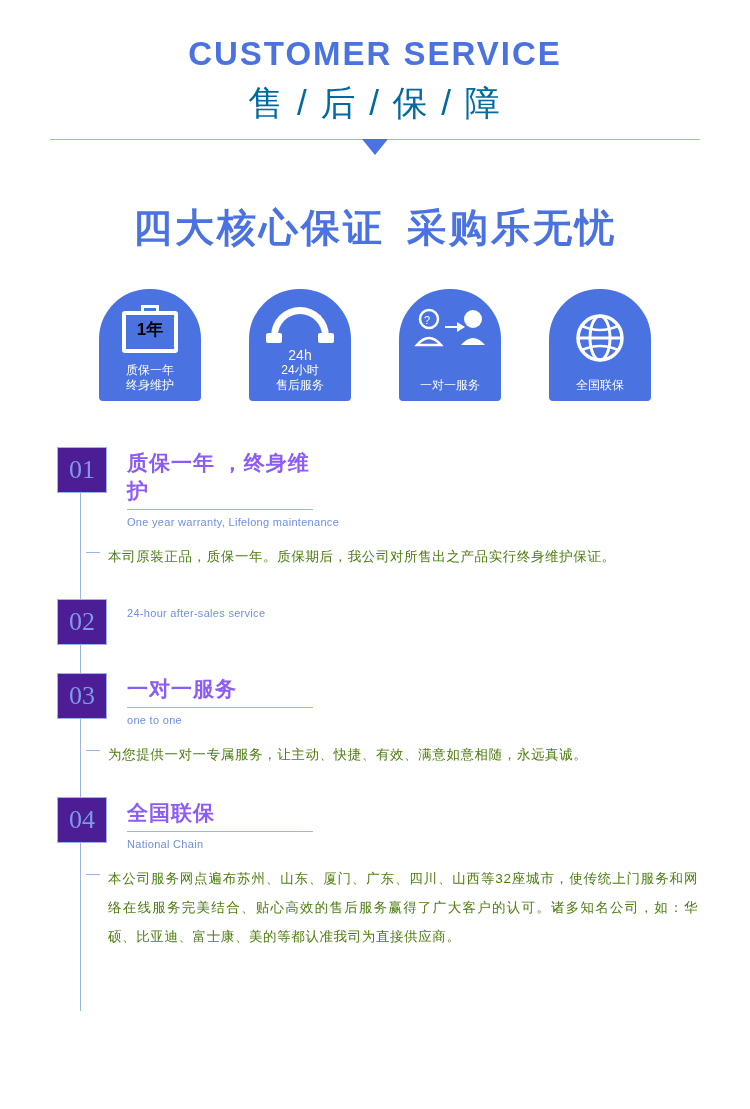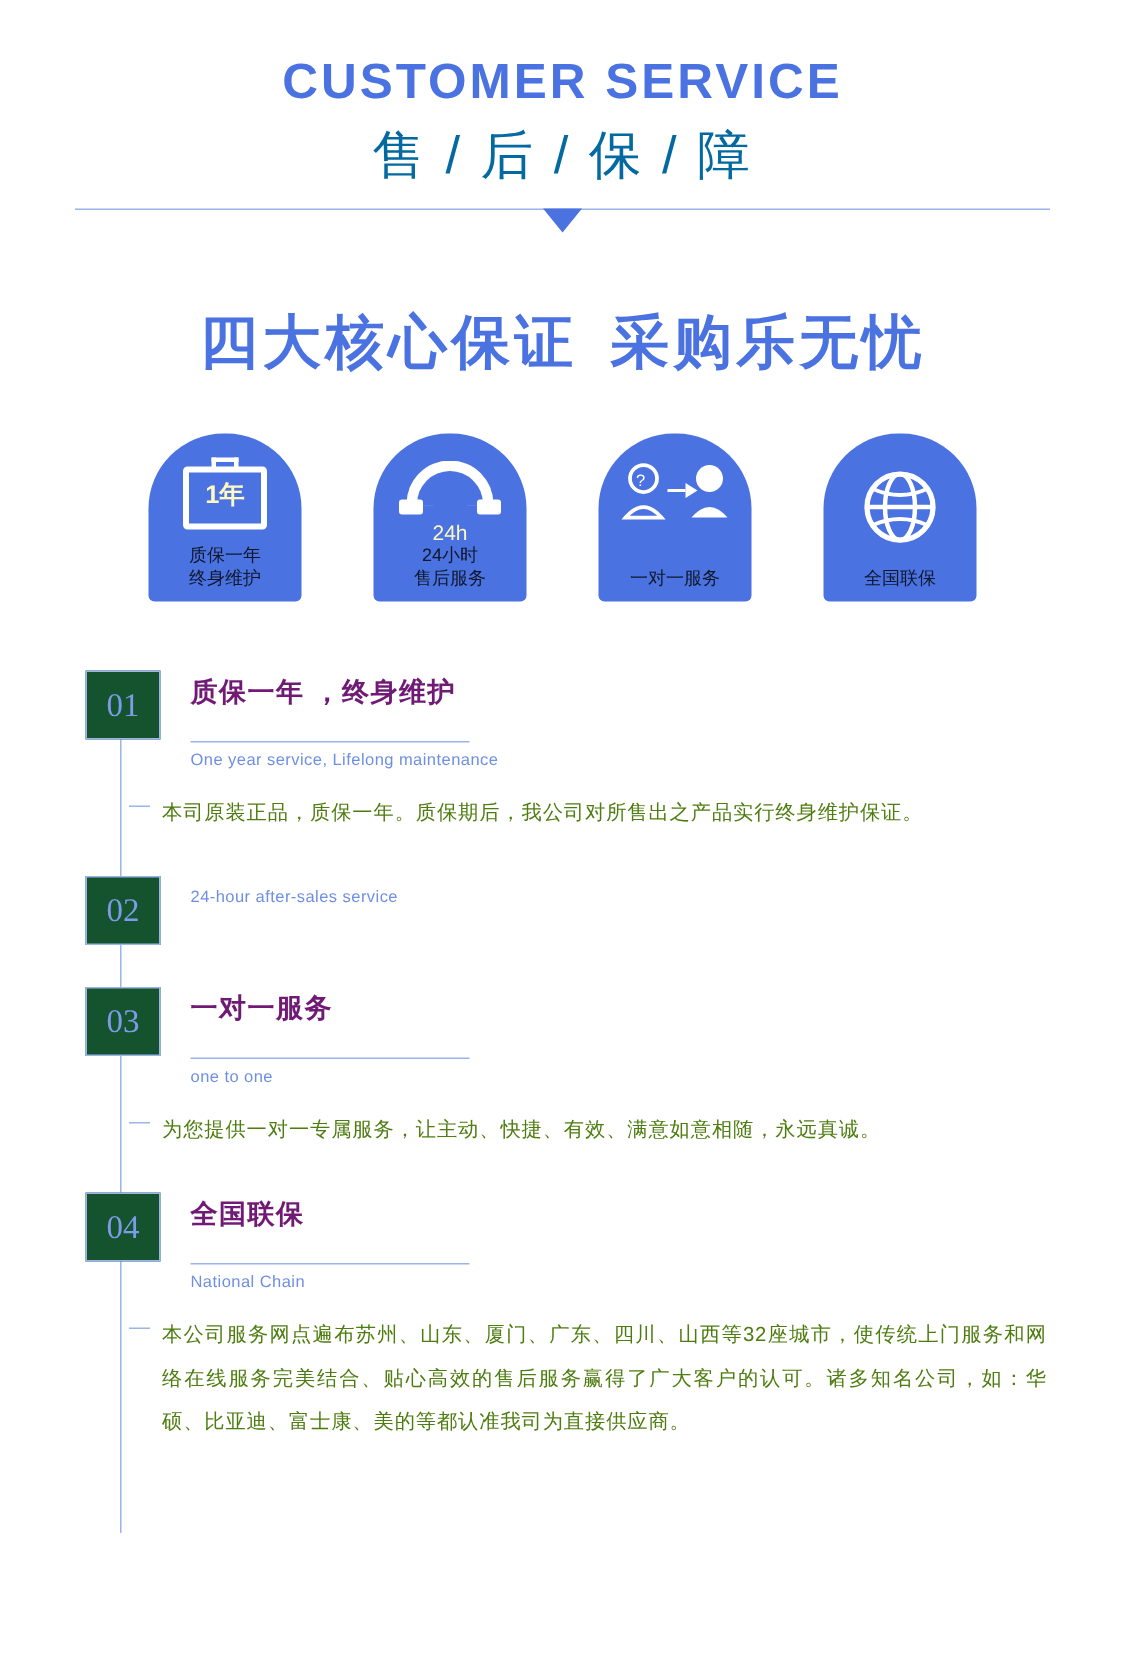--- a/index.html
+++ b/index.html
@@ -89,21 +89,21 @@
     background: #4a72e0;
     border-radius: 50px 50px 4px 4px;
     position: relative;
     overflow: hidden;
   }
   .badge-label {
     position: absolute;
     left: 0; right: 0;
     bottom: 8px;
     text-align: center;
-    color: #0f172a;
+    color: #ffffff;
     font-size: 12px;
     line-height: 15px;
   }
   .badge-art {
     position: absolute;
     left: 0; right: 0;
     top: 16px;
     height: 62px;
   }
 
@@ -117,21 +117,21 @@
     height: 42px;
     border: 4px solid #ffffff;
     border-radius: 3px;
     box-sizing: border-box;
   }
   .b1-text {
     position: absolute;
     left: 0; right: 0;
     top: 13px;
     text-align: center;
-    color: #fef9c3;
+    color: #000000;
     font-size: 17px;
     font-weight: bold;
   }
   .b1-tick {
     position: absolute;
     left: 50%;
     transform: translateX(-50%);
     top: 0px;
     width: 18px;
     height: 8px;
@@ -197,42 +197,42 @@
     margin-bottom: 28px;
   }
   .tl-head {
     display: flex;
     align-items: flex-start;
   }
   .tl-num {
     width: 48px;
     height: 44px;
     border: 1px solid #9bb4ea;
-    background: #14532d;
+    background: #4c1d95;
     color: #7c9be8;
-    font-size: 22px;
+    font-size: 26px;
     display: flex;
     align-items: center;
     justify-content: center;
     flex: 0 0 auto;
     margin-left: -5px;
     position: relative;
     z-index: 2;
     font-family: "Liberation Serif", serif;
   }
   .tl-titles {
     margin-left: 20px;
     padding-top: 2px;
   }
   .tl-title {
-    font-size: 18px;
-    color: #701a75;
+    font-size: 21px;
+    color: #8b5cf6;
     font-weight: bold;
     letter-spacing: 1px;
-    padding-bottom: 21px;
+    padding-bottom: 4px;
     border-bottom: 1px solid #9bb4ea;
     display: block;
     width: 186px;
   }
   .tl-sub {
     font-size: 11px;
     color: #6f8fe2;
     margin-top: 6px;
     letter-spacing: 0.3px;
   }
@@ -345,21 +345,21 @@
 </div>
 
 <div class="timeline">
   <div class="timeline-line"></div>
 
   <div class="tl-item">
     <div class="tl-head">
       <div class="tl-num">01</div>
       <div class="tl-titles">
         <span class="tl-title">质保一年 ，终身维护</span>
-        <div class="tl-sub">One year service, Lifelong maintenance</div>
+        <div class="tl-sub">One year warranty, Lifelong maintenance</div>
       </div>
     </div>
     <div class="tl-body">
       <div class="tl-dash"></div>
       <div class="tl-text">本司原装正品，质保一年。质保期后，我公司对所售出之产品实行终身维护保证。</div>
     </div>
   </div>
 
   <div class="tl-item">
     <div class="tl-head">

